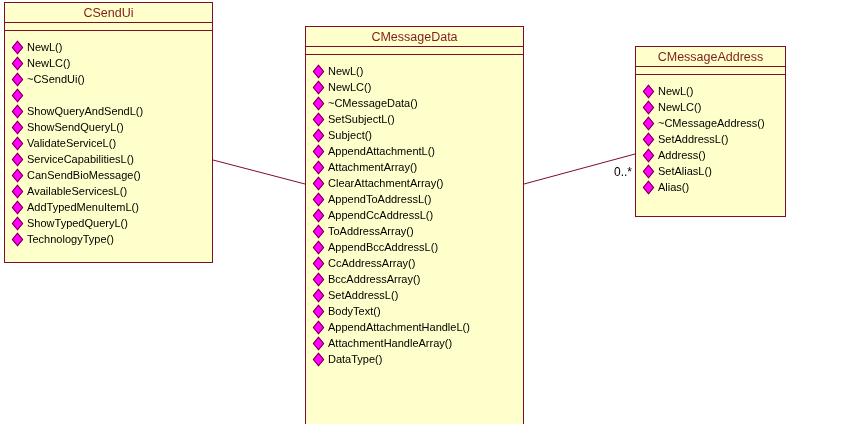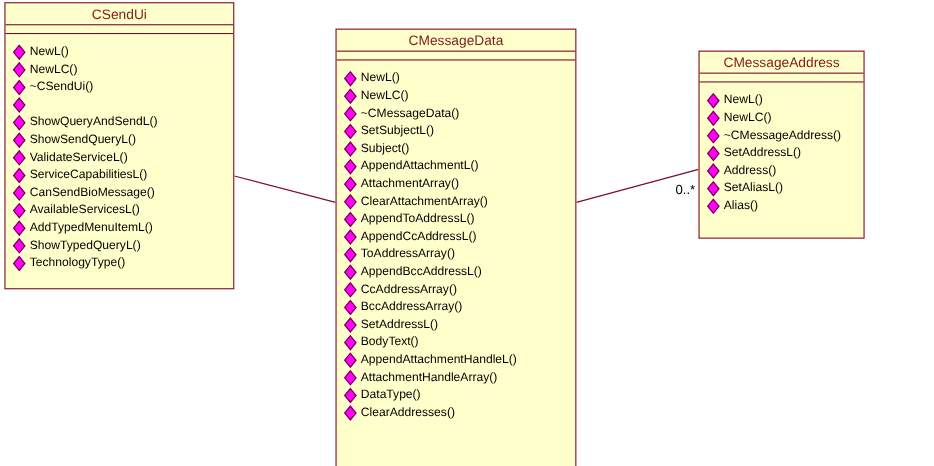--- a/index.html
+++ b/index.html
@@ -210,24 +210,20 @@
     <span class="m-label">AppendAttachmentHandleL()</span>
   </div>
         <div class="method-row">
     <span class="m-icon"></span>
     <span class="m-label">AttachmentHandleArray()</span>
   </div>
         <div class="method-row">
     <span class="m-icon"></span>
     <span class="m-label">DataType()</span>
   </div>
-        <div class="method-row">
-    <span class="m-icon"></span>
-    <span class="m-label">ClearAddresses()</span>
-  </div>
       </div>
   </div>
     <div class="uml-class" style="left: 635px; top: 46px; width: 151px; height: 171px;">
     <div class="uml-title">CMessageAddress</div>
     <div class="uml-attrs"></div>
     <div class="uml-ops">
         <div class="method-row">
     <span class="m-icon"></span>
     <span class="m-label">NewL()</span>
   </div>

